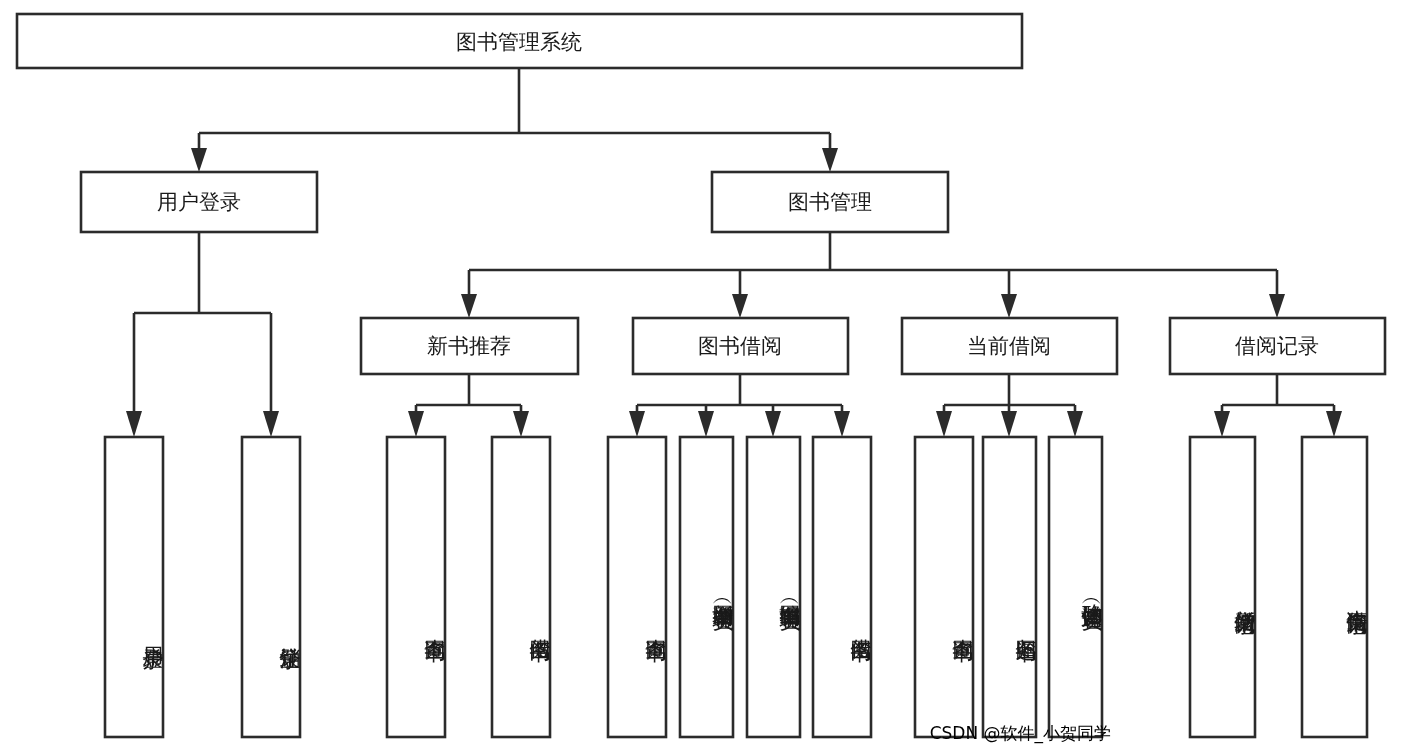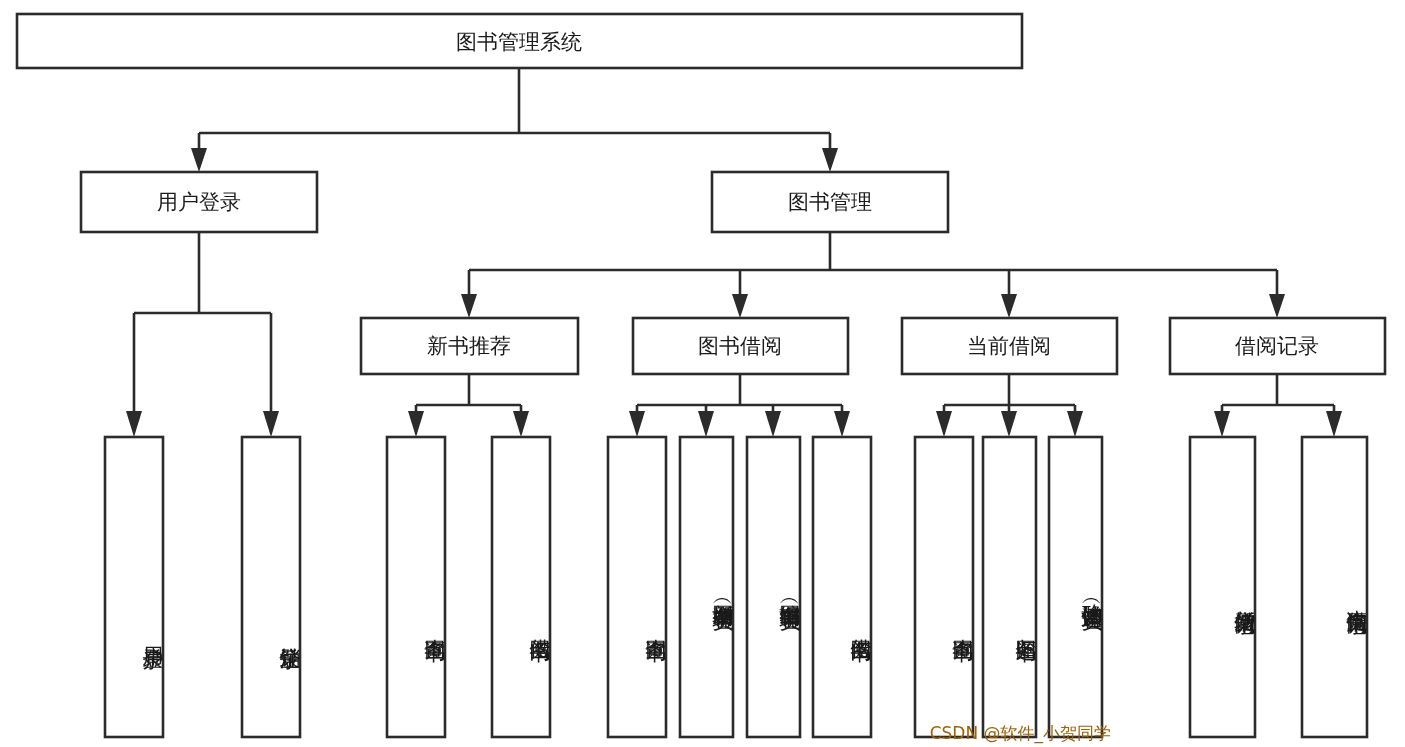--- a/index.html
+++ b/index.html
@@ -62,21 +62,21 @@
     align-items: flex-start;
     justify-content: center;
     pointer-events: none;
   }
   .watermark {
     position: absolute;
     right: 8px;
     bottom: 2px;
     font-family: "DejaVu Sans", "Liberation Sans", sans-serif;
     font-size: 17px;
-    color: #a16207;
+    color: #000000;
     white-space: nowrap;
     user-select: none;
   }
 </style>
 </head>
 <body>
 
 <div id="diagram-root">
 
   <svg class="flow" viewBox="0 0 1405 747">

